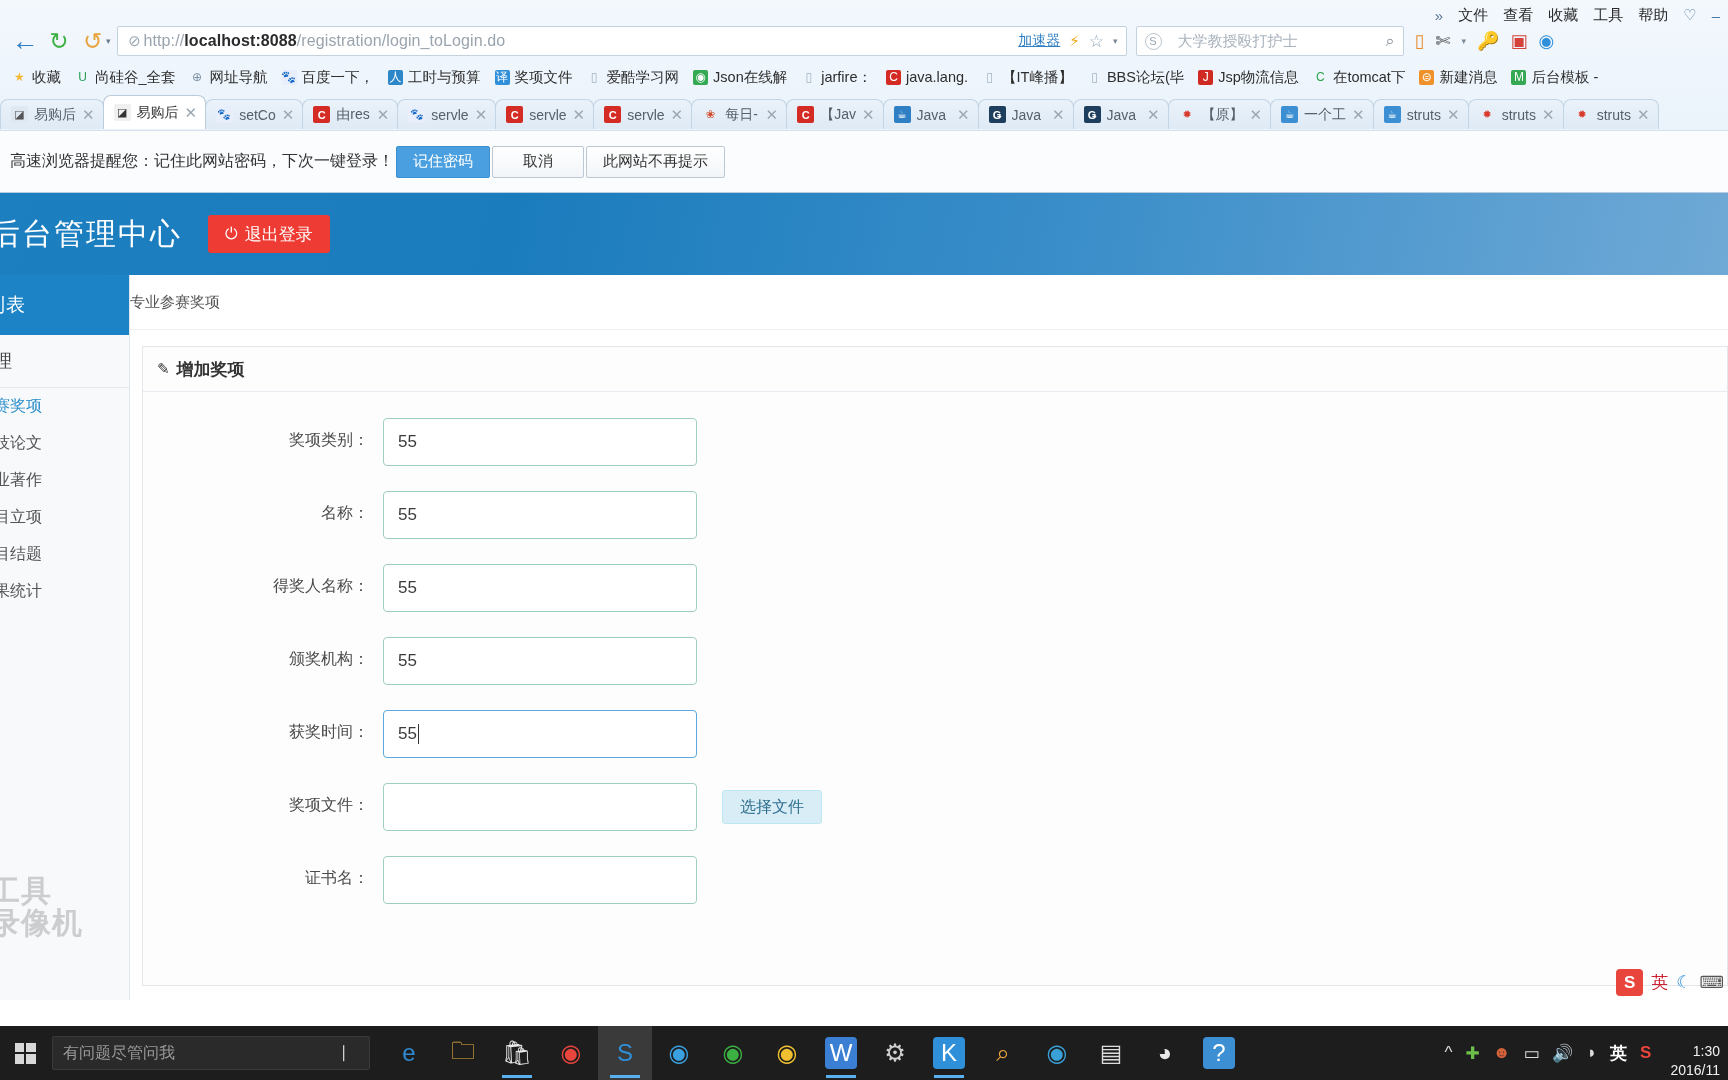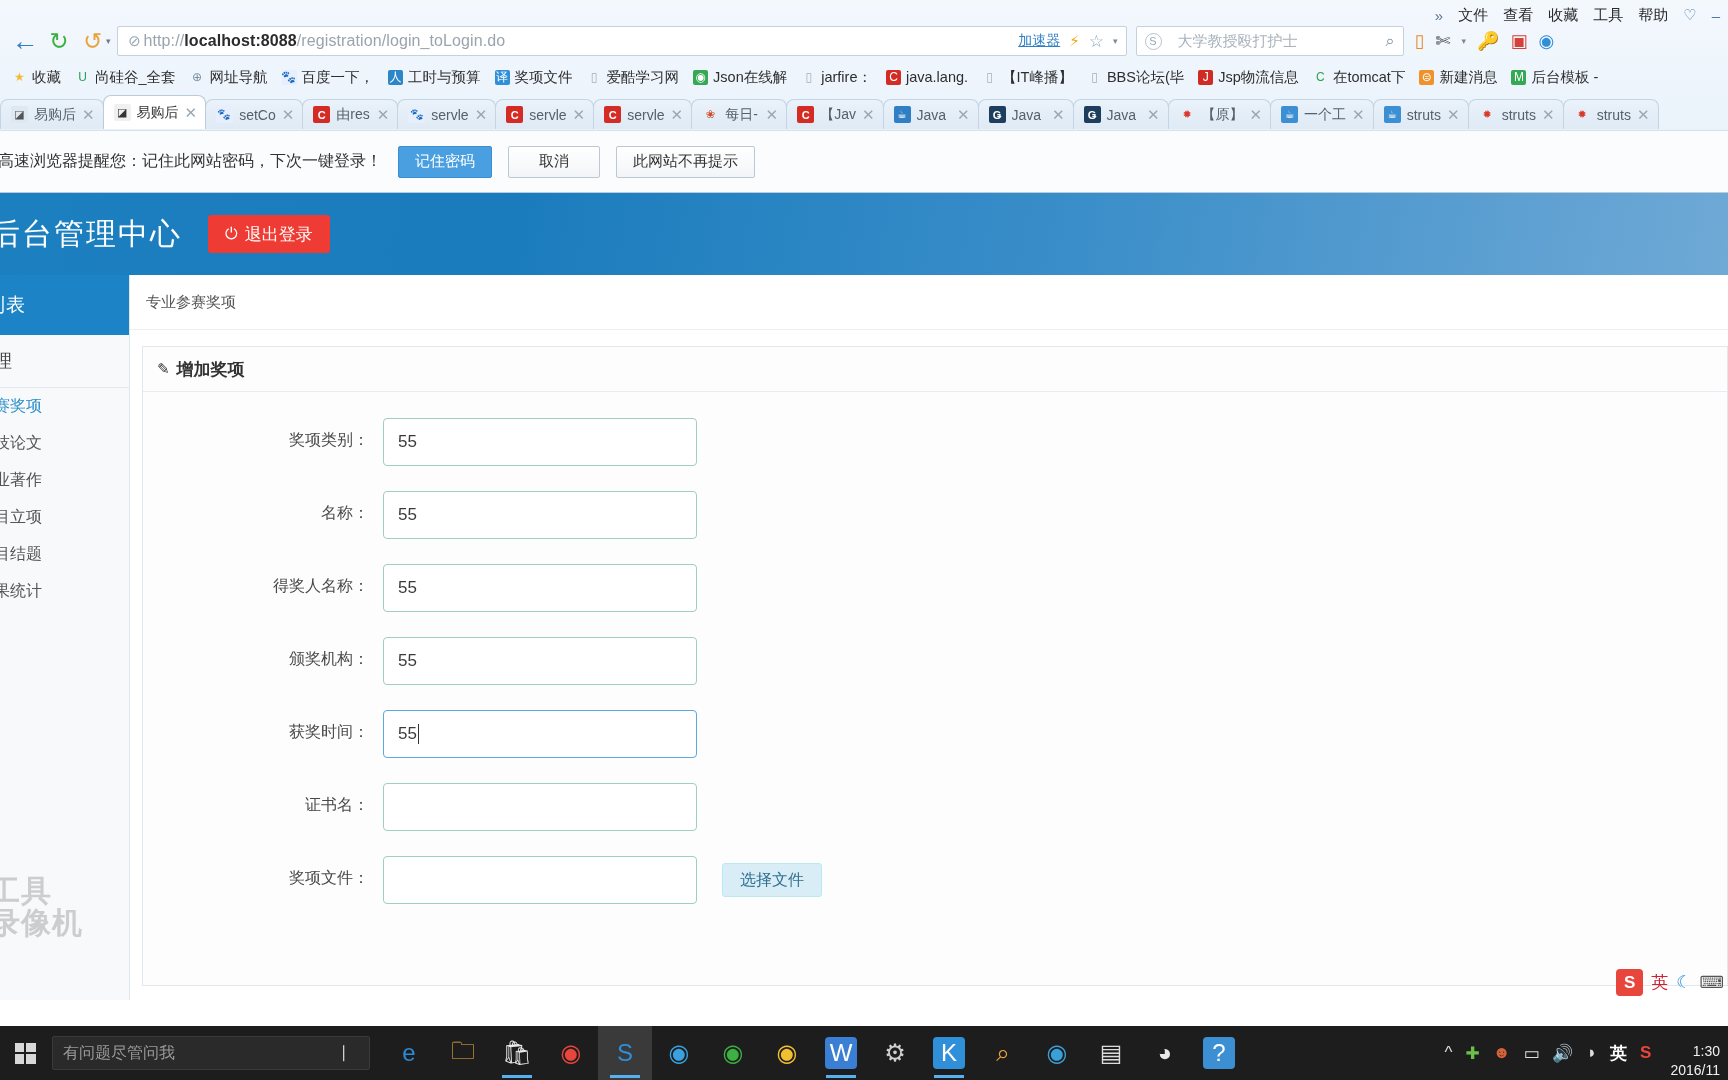--- a/index.html
+++ b/index.html
@@ -90,21 +90,21 @@
   .tab.active{ background:#fff; color:#333; height:34px; border-color:#bacbdc; z-index:3;}
   .tab .tico{ width:17px;height:17px;flex:0 0 auto;display:flex;align-items:center;justify-content:center;
               font-size:11px; font-weight:700; border-radius:2px;}
   .tab .tlabel{ overflow:hidden; text-overflow:clip; white-space:nowrap; flex:1 1 auto; font-size:14px;}
   .tab .tclose{ color:#9aa7b3; font-size:15px; flex:0 0 auto;}
 
   
   .pwbar{
     position:absolute; left:0; top:130px; width:1728px; height:62px;
     background:#fbfcfe; border-top:1px solid #d5e1ec;
-    display:flex; align-items:center; padding-left:0; gap:16px;
+    display:flex; align-items:center; padding-left:12px; gap:2px;
   }
   .pwtext{ font-size:16px; color:#333; margin-left:-2px;}
   .pwbtn{
     height:32px; min-width:92px; padding:0 16px; border:1px solid #bcc8d4;
     background:linear-gradient(#ffffff,#f2f5f8); font-size:15px; color:#333;
     display:flex; align-items:center; justify-content:center; border-radius:2px;
   }
   .pwbtn.primary{ background:#4a9fe0; border-color:#3d8fd0; color:#fff; }
 
   
@@ -128,21 +128,21 @@
   }
   .sb-head{ height:60px; background:#1c84c6; color:#fff; font-size:19px;
             display:flex; align-items:center; padding-left:0; margin-left:-14px; letter-spacing:1px;}
   .sb-group{ height:53px; border-bottom:1px solid #e3e9ee; display:flex; align-items:center;
              font-size:18px; color:#444; padding-left:0; margin-left:-24px;}
   .sb-item{ height:37px; display:flex; align-items:center; font-size:16px; color:#555;
             padding-left:0; margin-left:-22px;}
   .sb-item.active{ color:#2a8ec9; }
 
   .content{ flex:1 1 auto; background:#fff; position:relative; }
-  .crumb{ height:55px; display:flex; align-items:center; padding-left:16px;
+  .crumb{ height:55px; display:flex; align-items:center; 
           font-size:15px; color:#555; border-bottom:1px solid #ebeff3;}
   .panel{
     margin:16px 0 0 12px; border:1px solid #e2e7ec; background:#fdfdfe;
     min-height:640px; position:relative;
   }
   .panel-head{ height:45px; border-bottom:1px solid #e8ecf0; display:flex; align-items:center;
                padding-left:14px; gap:7px; font-size:17px; color:#333; font-weight:700;}
   .edit-ico{ font-size:15px; }
 
   .form{ padding:26px 0 0 0; }
@@ -481,31 +481,31 @@
                 </div>
               </div>
               <div class="frow">
                 <div class="flabel">获奖时间：</div>
                 <div class="finput focus">
                   <span>55</span>
                   <span class="caret"></span>
                 </div>
               </div>
               <div class="frow">
-                <div class="flabel">证书名：</div>
-                <div class="finput">
-                  <span></span>
-                </div>
-              </div>
-              <div class="frow">
                 <div class="flabel">奖项文件：</div>
                 <div class="finput">
                   <span></span>
                 </div>
                 <div class="filebtn">选择文件</div>
+              </div>
+              <div class="frow">
+                <div class="flabel">证书名：</div>
+                <div class="finput">
+                  <span></span>
+                </div>
               </div>
             </div>
         </div>
 
       </div>
     </div>
 
     <div class="ime">
       <span class="sbadge">S</span>
       <span style="color:#c23;font-size:17px">英</span>

